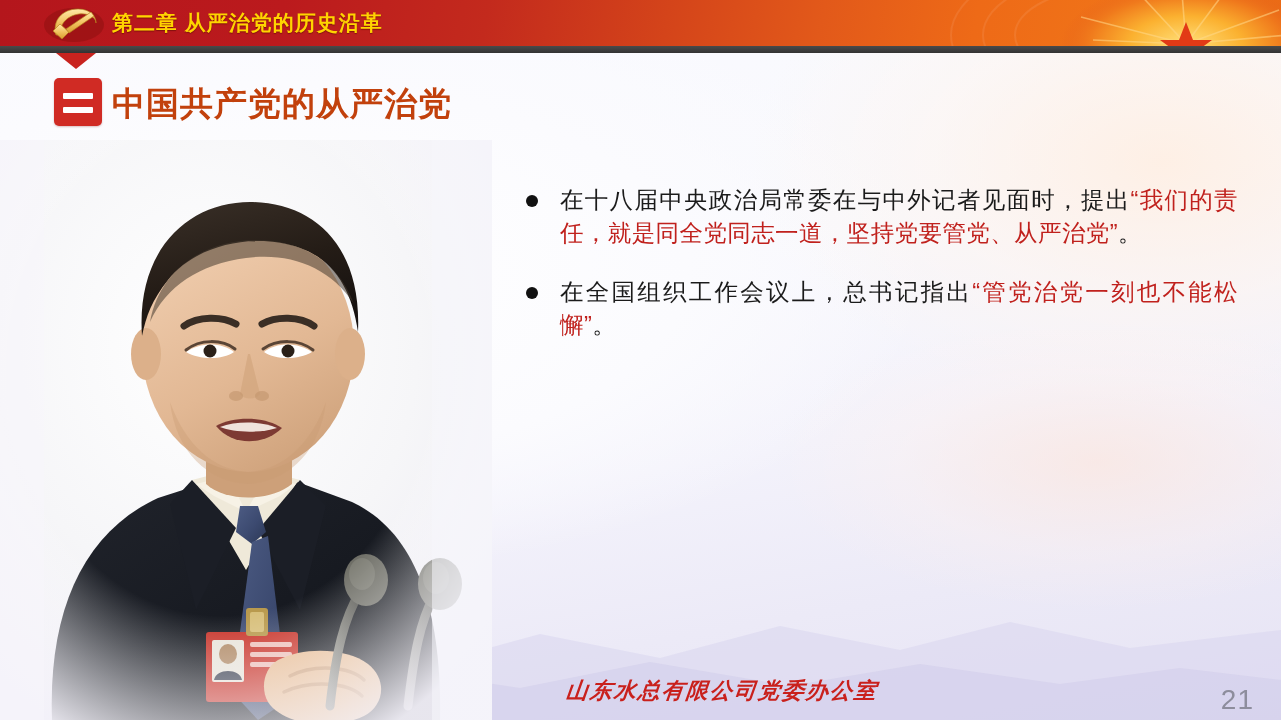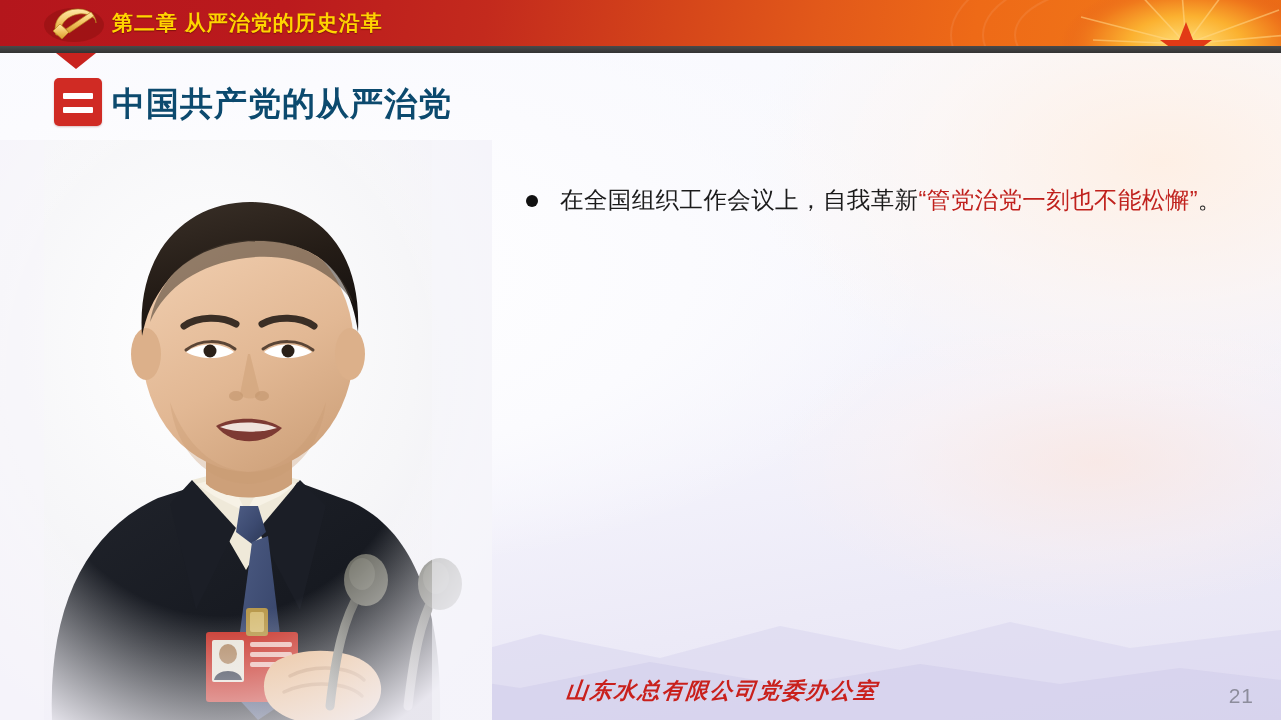--- a/index.html
+++ b/index.html
@@ -117,21 +117,21 @@
     background: #ffffff;
     border-radius: 1px;
   }
   .sect-badge .bar.b1 { top: 15px; }
   .sect-badge .bar.b2 { top: 29px; }
   .sect-heading {
     position: absolute;
     left: 112px; top: 82px;
     font-size: 33px;
     font-weight: bold;
-    color: #0c4a6e;
+    color: #c2410c;
     letter-spacing: 1px;
     white-space: nowrap;
   }
 
   
   .photo {
     position: absolute;
     left: 0; top: 140px;
     width: 492px; height: 580px;
     overflow: hidden;
@@ -173,21 +173,21 @@
     font-weight: bold;
     font-style: italic;
     color: #c9201c;
     letter-spacing: 2px;
     white-space: nowrap;
     transform: skewX(-6deg);
   }
   .page-num {
     position: absolute;
     right: 27px; top: 684px;
-    font-size: 21px;
+    font-size: 28px;
     color: #8d8d9c;
     letter-spacing: 1px;
   }
 </style>
 </head>
 <body>
 
 <div id="slide">
 
   <div class="bg-base"></div>
@@ -375,24 +375,27 @@
       <path d="M170,652 C192,650 196,676 172,682" stroke="#e4e4e8" stroke-width="8" fill="none"></path>
 
       <rect width="492" height="580" fill="url(#vignette)"></rect>
       <rect x="432" y="0" width="60" height="580" fill="#f6f5fb" opacity="0.55"></rect>
       <rect x="0" y="0" width="44" height="580" fill="#f7f6fb" opacity="0.5"></rect>
     </svg>
   </div>
 
   <div class="bullets">
 
-
-
     <div class="bullet-item">
-      <span class="bullet-dot"></span><span>在全国组织工作会议上，自我革新</span><span class="quote">“管党治党一刻也不能松懈”</span><span>。</span>
+      <span class="bullet-dot"></span><span>在十八届中央政治局常委在与中外记者见面时，提出</span><span class="quote">“我们的责任，就是同全党同志一道，坚持党要管党、从严治党”</span><span>。</span>
+    </div>
+
+
+    <div class="bullet-item">
+      <span class="bullet-dot"></span><span>在全国组织工作会议上，总书记指出</span><span class="quote">“管党治党一刻也不能松懈”</span><span>。</span>
     </div>
 
 
   </div>
 
   <div class="footer-org">山东水总有限公司党委办公室</div>
   <div class="page-num">21</div>
 
 </div>
 

